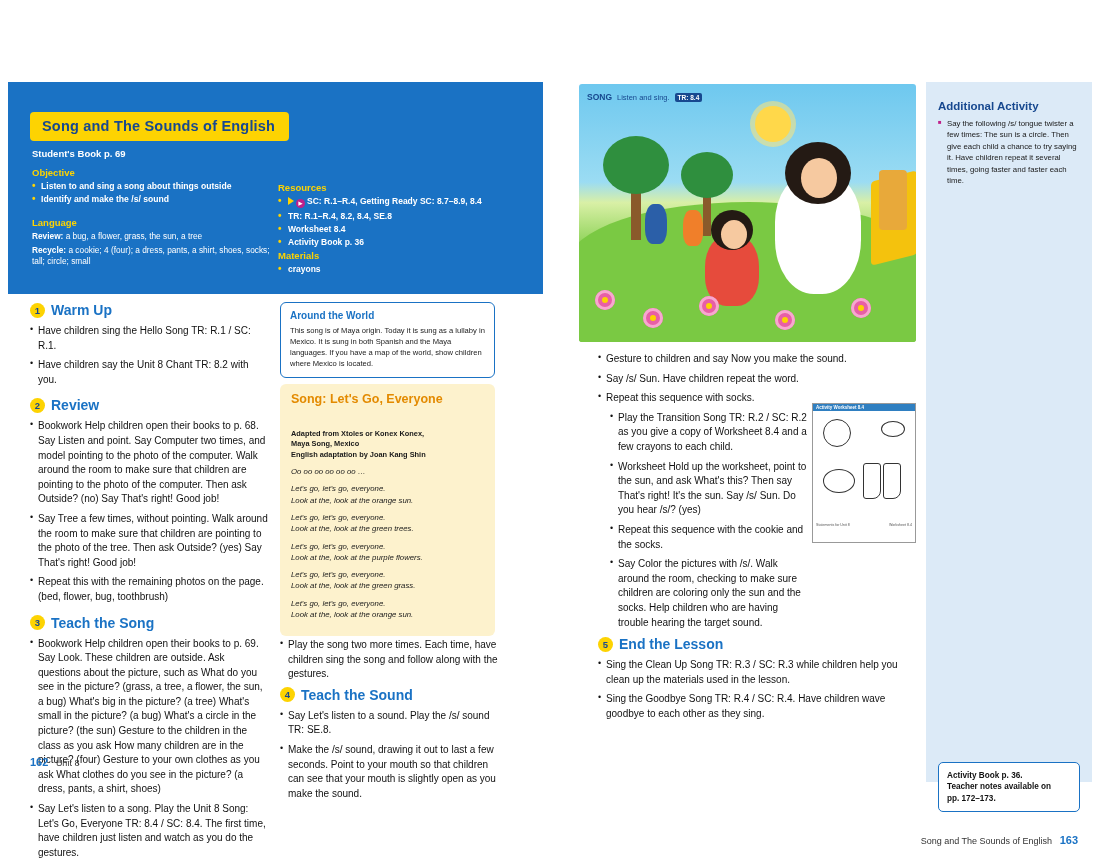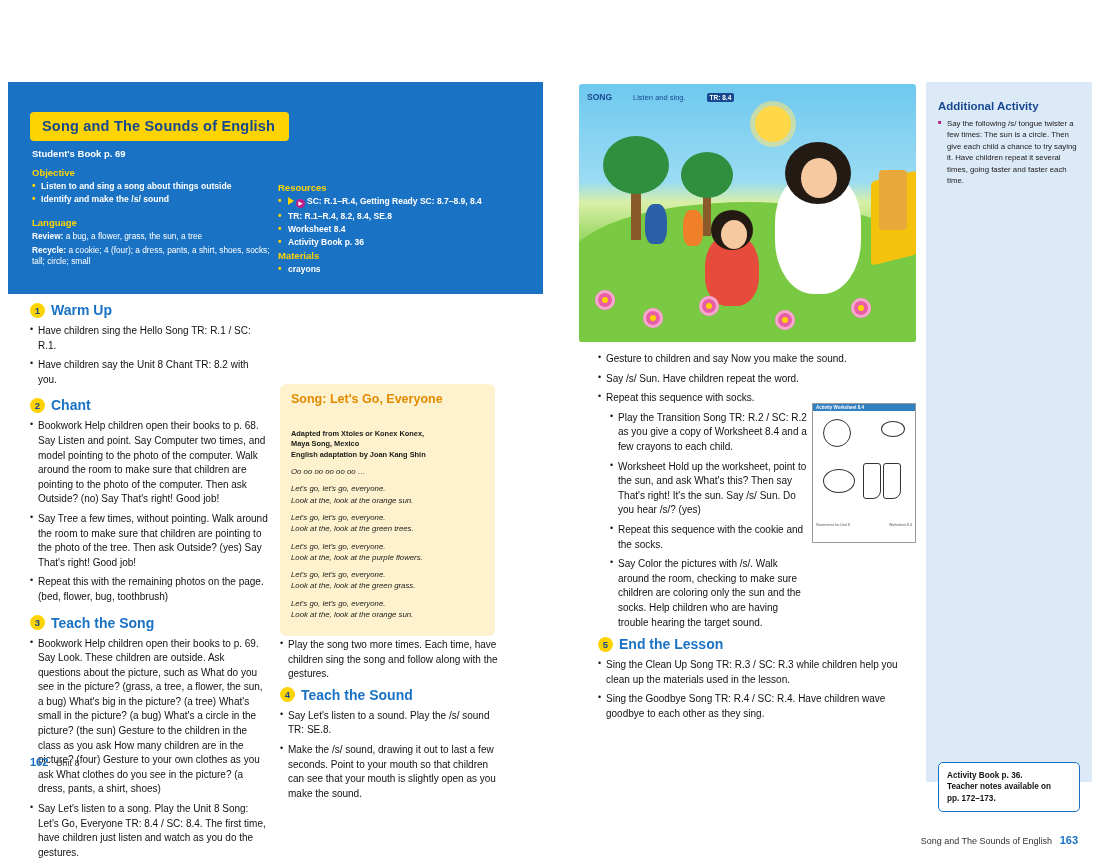--- a/index.html
+++ b/index.html
@@ -71,21 +71,21 @@
   .fcenter{position:absolute;width:6px;height:6px;border-radius:50%;background:#fdd302;}
   .girl-dress{position:absolute;left:196px;top:90px;width:86px;height:120px;background:#ffffff;border-radius:40% 40% 45% 45%;}
   .girl-hair{position:absolute;left:206px;top:58px;width:66px;height:62px;border-radius:50%;background:#241a14;}
   .girl-face{position:absolute;left:222px;top:74px;width:36px;height:40px;border-radius:50%;background:#f6c9a0;}
   .kid-dress{position:absolute;left:126px;top:150px;width:54px;height:72px;background:#e64b3c;border-radius:45% 45% 40% 40%;}
   .kid-hair{position:absolute;left:132px;top:126px;width:42px;height:40px;border-radius:50%;background:#241a14;}
   .kid-face{position:absolute;left:142px;top:136px;width:26px;height:29px;border-radius:50%;background:#f6c9a0;}
   .slide{position:absolute;left:292px;top:92px;width:46px;height:84px;background:#f4c20d;border-radius:4px;transform:skewY(-14deg);}
   .slide2{position:absolute;left:300px;top:86px;width:28px;height:60px;background:#e8a93a;border-radius:4px;}
   .boy{position:absolute;background:#2b5fa8;border-radius:40% 40% 35% 35%;}
-  .art-tag{position:absolute;left:8px;top:8px;display:flex;align-items:center;gap:21px;font-size:7.5px;}
+  .art-tag{position:absolute;left:8px;top:8px;display:flex;align-items:center;gap:5px;font-size:7.5px;}
   .art-tag .song{font-weight:bold;color:#17488f;font-size:8.5px;}
   .art-tag .ls{color:#17488f;}
   .art-tag .tr{background:#17488f;color:#fff;font-weight:bold;padding:1px 3px;border-radius:2px;font-size:6.5px;}
 
   .rcol{position:absolute;left:598px;top:352px;width:318px;}
   .box-sounds{border:1px solid #1a72c4;border-radius:6px;padding:7px 9px 8px;margin:6px 0 9px;}
   .box-sounds h4{margin:0 0 4px;font-size:10px;color:#1a72c4;font-weight:bold;}
   .box-sounds p{margin:0;font-size:7.6px;line-height:1.45;}
 
   .ws{position:absolute;right:0;top:120px;width:102px;height:138px;border:1px solid #999;background:#fff;}
@@ -161,21 +161,21 @@
           </div>
         <ul class="bul">
           <li>Have children sing the Hello Song TR: R.1 / SC: R.1.</li>
           <li>Have children say the Unit 8 Chant TR: 8.2 with you.</li>
         </ul>
       </div>
 
       <div class="blk">
         <div class="step">
             <span class="num">2</span>
-          <span class="step-title">Chant</span>
+          <span class="step-title">Review</span>
           </div>
         <ul class="bul">
           <li>Bookwork Help children open their books to p. 68. Say Listen and point. Say Computer two times, and model pointing to the photo of the computer. Walk around the room to make sure that children are pointing to the photo of the computer. Then ask Outside? (no) Say That's right! Good job!</li>
           <li>Say Tree a few times, without pointing. Walk around the room to make sure that children are pointing to the photo of the tree. Then ask Outside? (yes) Say That's right! Good job!</li>
           <li>Repeat this with the remaining photos on the page. (bed, flower, bug, toothbrush)</li>
         </ul>
       </div>
 
       <div class="blk">
         <div class="step">
@@ -183,20 +183,24 @@
           <span class="step-title">Teach the Song</span>
           </div>
         <ul class="bul">
           <li>Bookwork Help children open their books to p. 69. Say Look. These children are outside. Ask questions about the picture, such as What do you see in the picture? (grass, a tree, a flower, the sun, a bug) What's big in the picture? (a tree) What's small in the picture? (a bug) What's a circle in the picture? (the sun) Gesture to the children in the class as you ask How many children are in the picture? (four) Gesture to your own clothes as you ask What clothes do you see in the picture? (a dress, pants, a shirt, shoes)</li>
           <li>Say Let's listen to a song. Play the Unit 8 Song: Let's Go, Everyone TR: 8.4 / SC: 8.4. The first time, have children just listen and watch as you do the gestures.</li>
           <li>NOTE: For help teaching Let's Go, Everyone, see Getting Ready SC: 8.7–8.9.</li>
         </ul>
       </div>
     </div>
 
+    <div class="box-atw">
+      <h4>Around the World</h4>
+      <p>This song is of Maya origin. Today it is sung as a lullaby in Mexico. It is sung in both Spanish and the Maya languages. If you have a map of the world, show children where Mexico is located.</p>
+    </div>
 
     <div class="box-song">
       <h4>Song: Let's Go, Everyone</h4>
       <div class="credit">
         <div>Adapted from Xtoles or Konex Konex,</div>
         <div>Maya Song, Mexico</div>
         <div>English adaptation by Joan Kang Shin</div>
       </div>
       <div class="lyr">Oo oo oo oo oo oo …</div>
       <div class="lyr" style="white-space:pre-line">Let's go, let's go, everyone.

